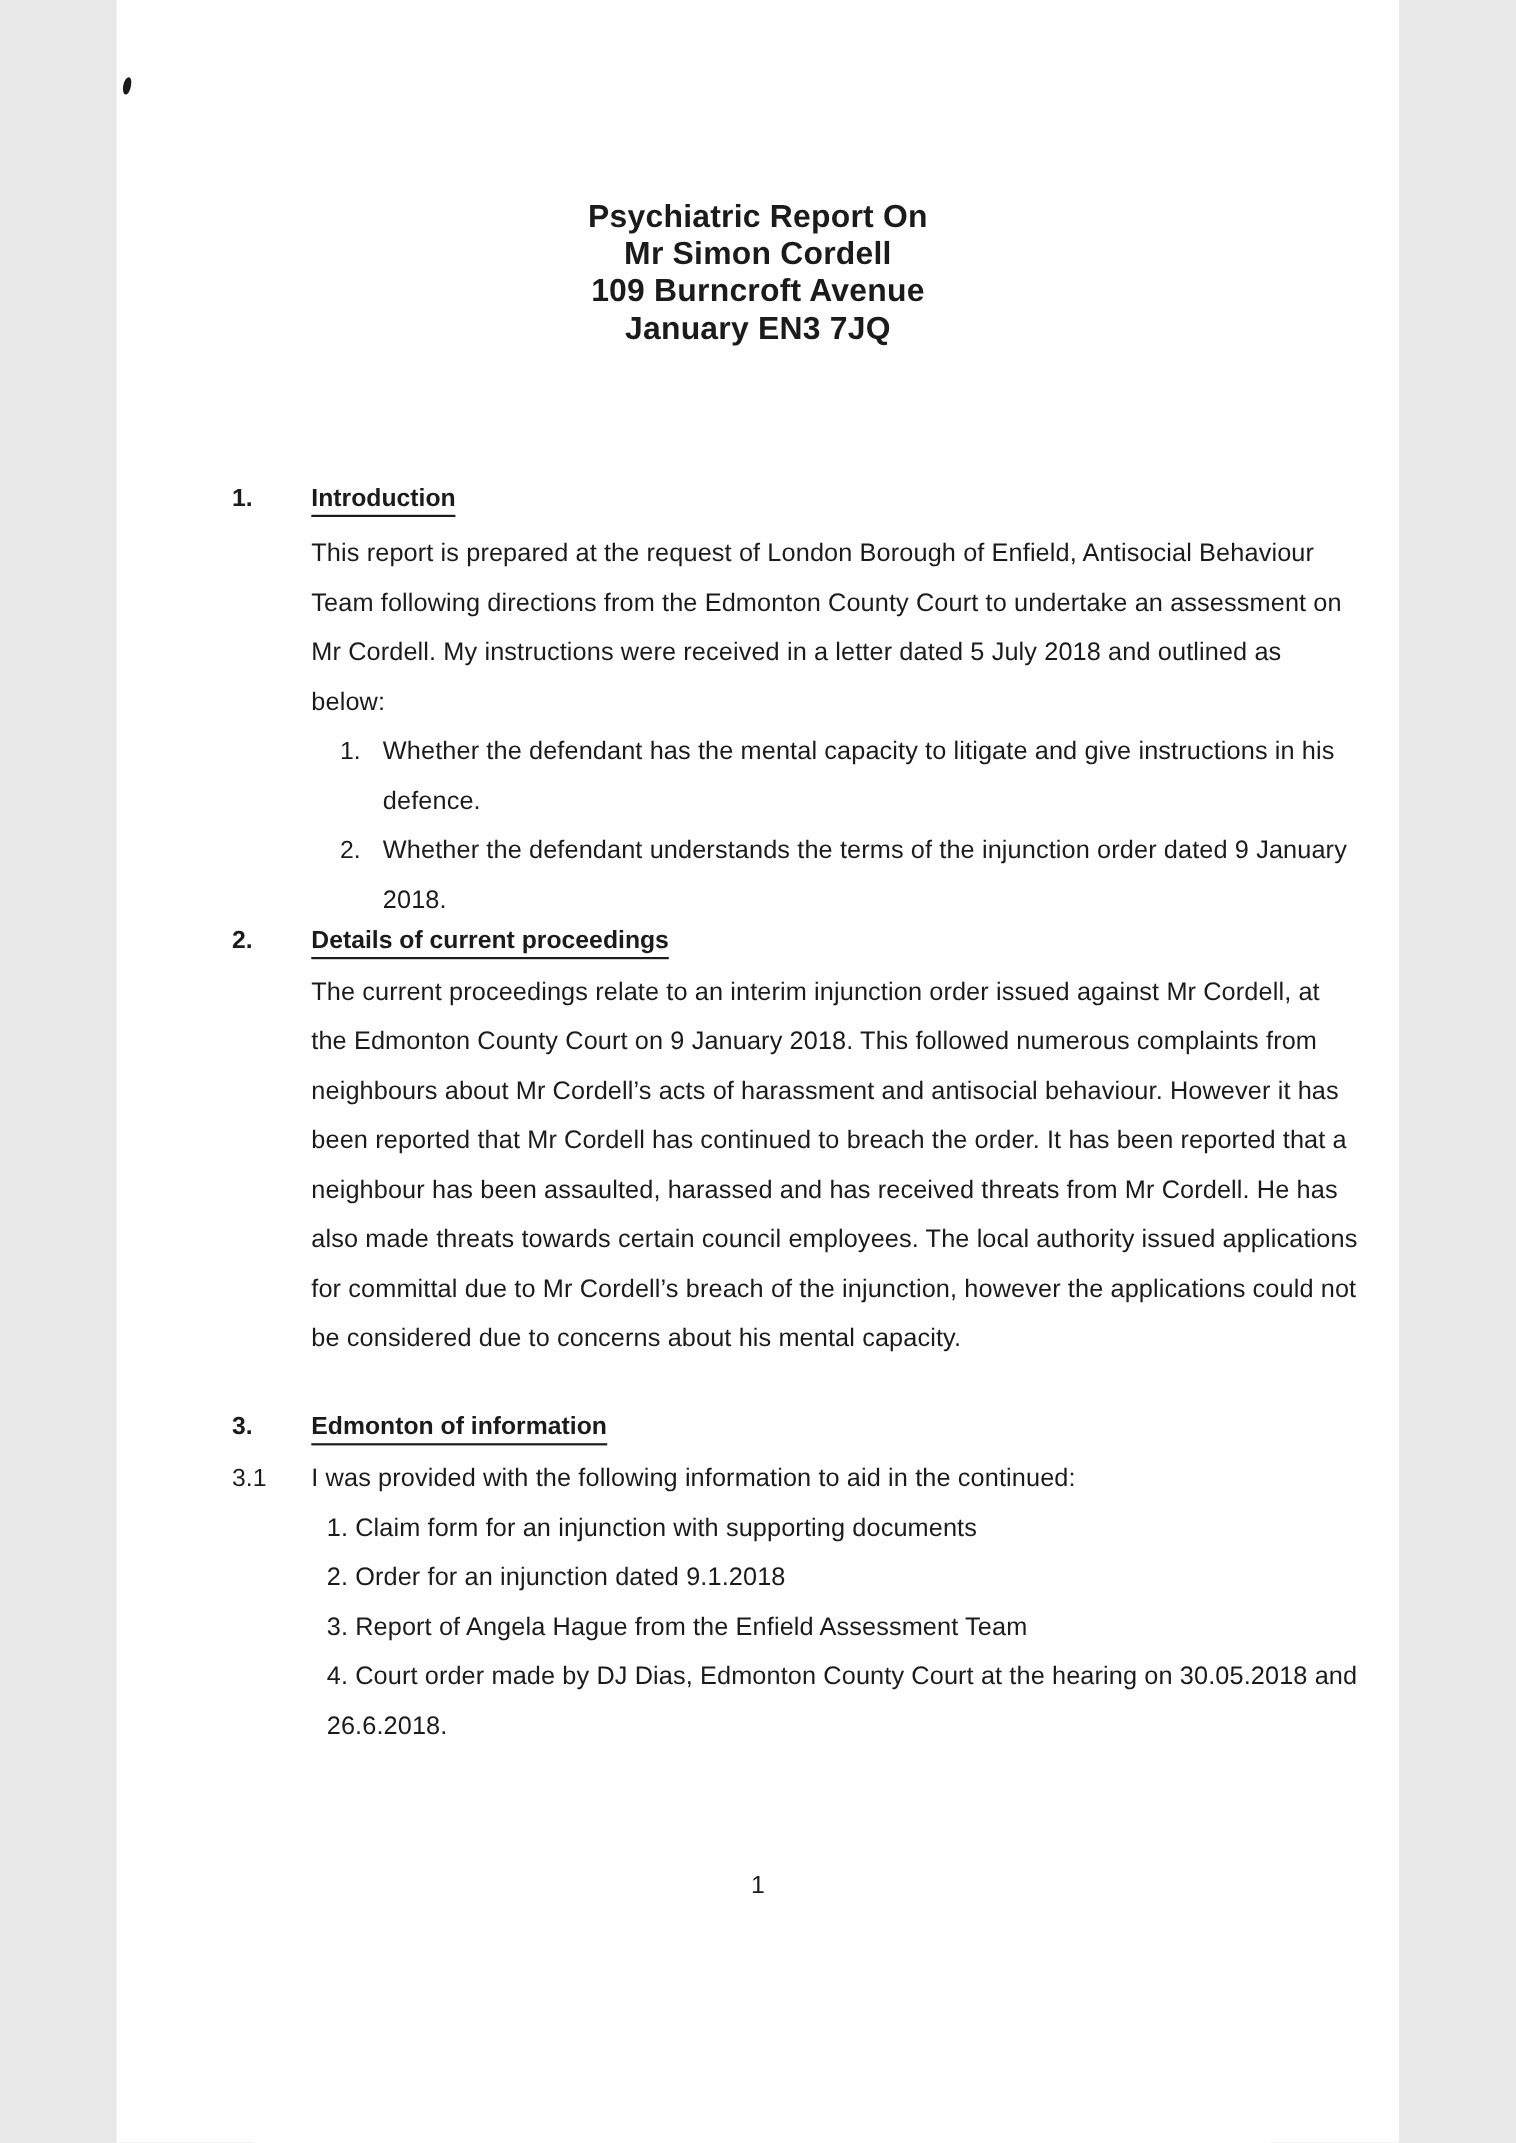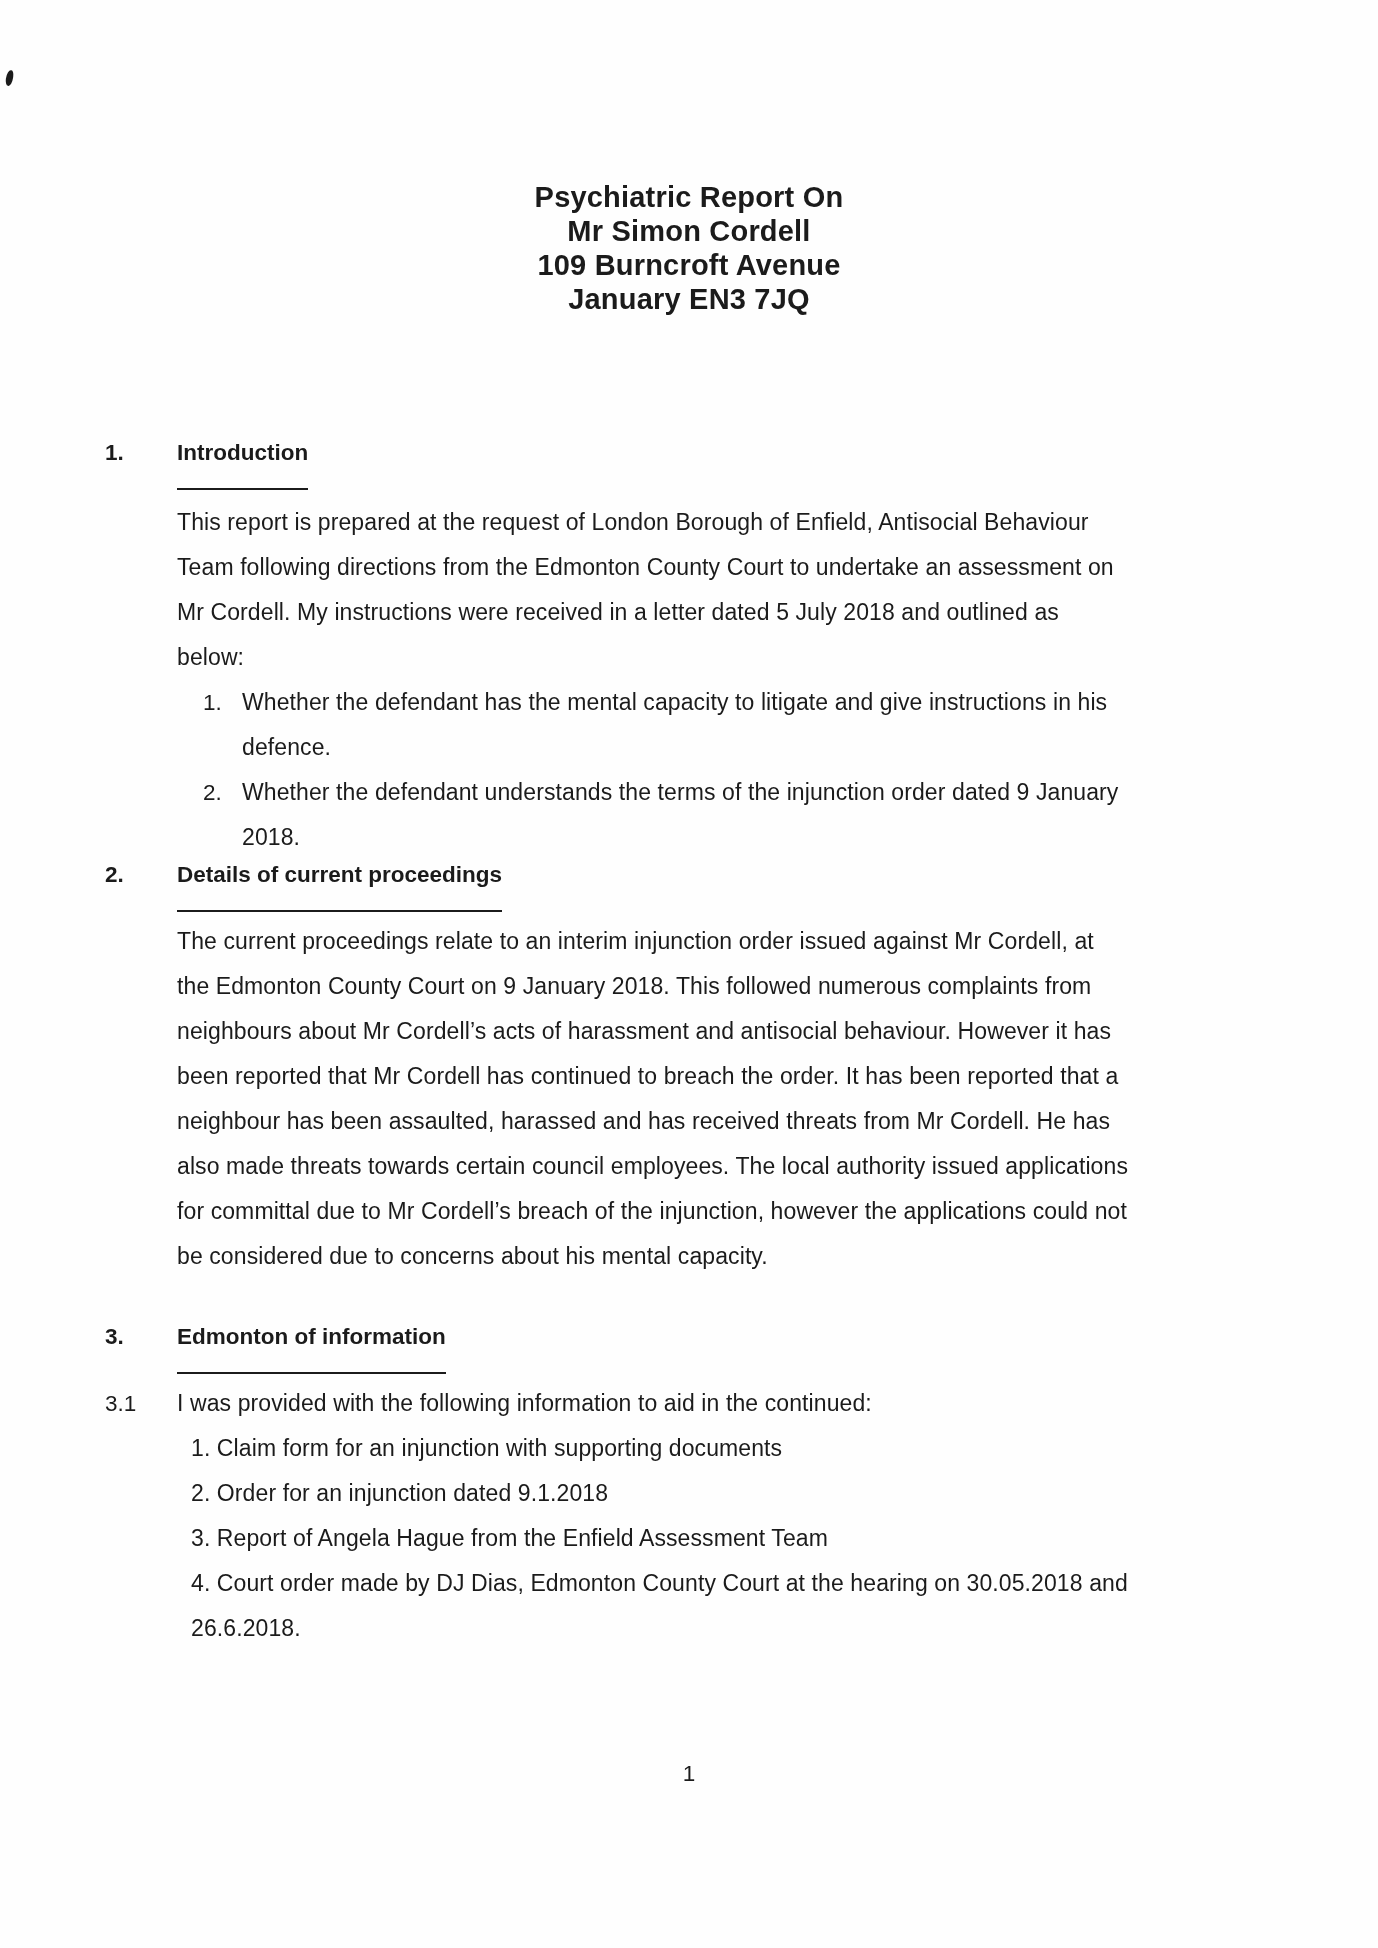--- a/index.html
+++ b/index.html
@@ -2,21 +2,21 @@
 <html><head>
 <meta charset="utf-8">
 <style>
   html, body {
     margin: 0;
     padding: 0;
     background: #e8e8e8;
   }
   .page {
     position: relative;
-    width: 1378px;
+    width: 1166px;
     height: 1948px;
     margin: 0 auto;
     background: #fefefe;
     font-family: "Liberation Sans", sans-serif;
     color: #1b1b1b;
     overflow: hidden;
   }
   .ink-speck {
     position: absolute;
     left: 6px;
@@ -51,21 +51,21 @@
     font-weight: bold;
   }
   .sec-num {
     display: inline-block;
     width: 72px;
     vertical-align: top;
   }
   .sec-head {
     display: inline-block;
     border-bottom: 2px solid #1b1b1b;
-    padding-bottom: 20px;
+    padding-bottom: 0;
   }
   .paragraph {
     margin-left: 177px;
   }
   .sec1-heading { margin-top: 122px; }
   .sec1-paragraph { margin-top: 10px; }
   .numbered-list { margin-left: 203px; }
   .list-item { display: flex; }
   .item-num {
     flex: 0 0 39px;

